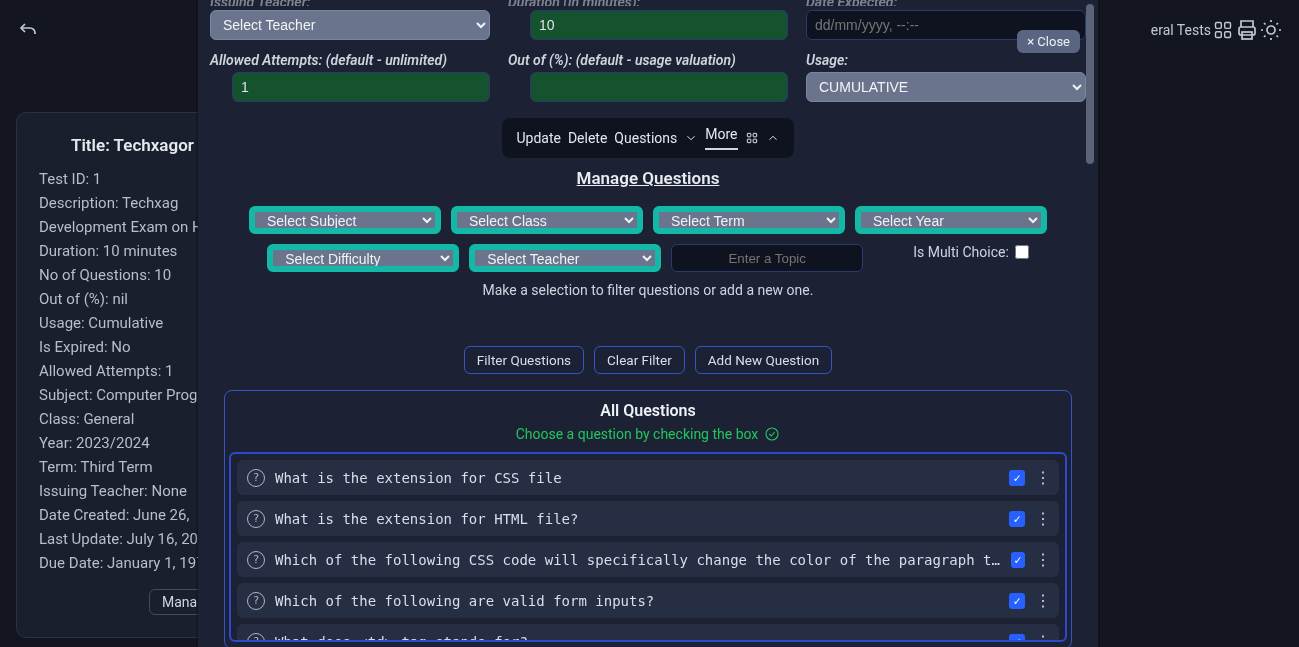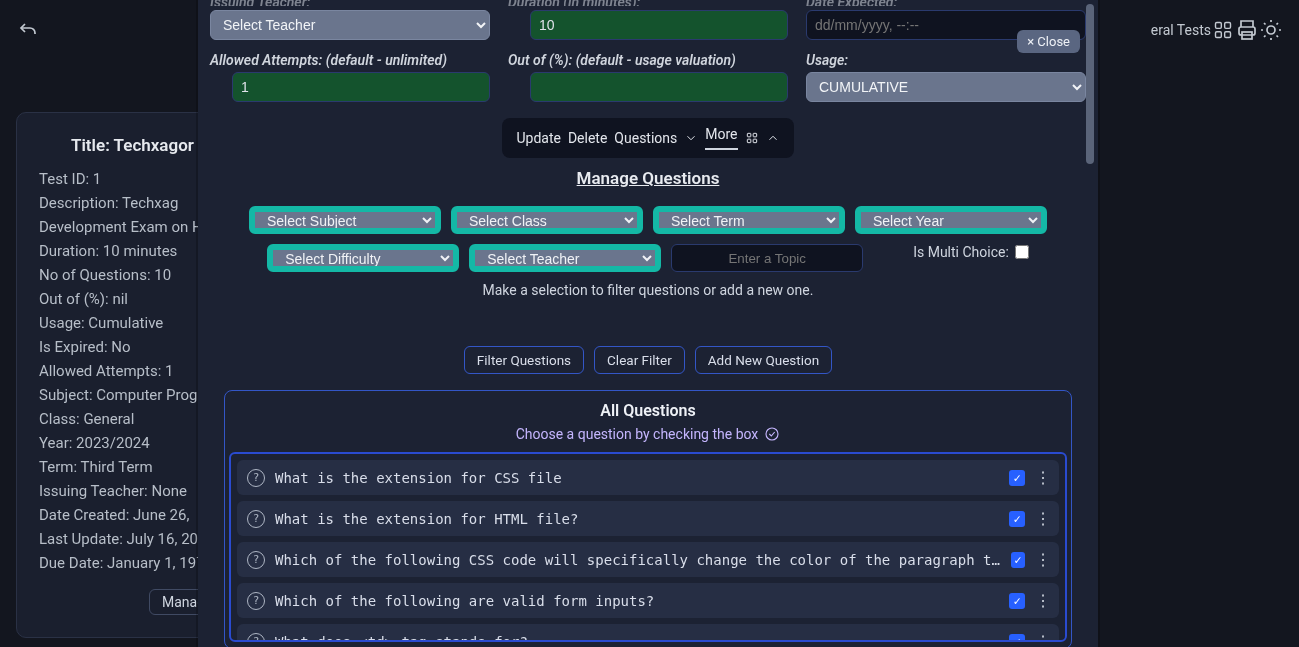--- a/index.html
+++ b/index.html
@@ -168,21 +168,21 @@
   cursor: pointer;
 }
 
 .questions-panel {
   border: 1px solid #3356c7;
   border-radius: 8px;
   margin: 0 14px;
   padding: 10px 4px 6px 4px;
 }
 .q-head { text-align: center; font-weight: 600; font-size: 16px; color: #eef1f6; }
-.q-sub { text-align: center; color: #c4b5fd; font-size: 14px; margin: 6px 0 10px 0; display: flex; justify-content:center; align-items:flex-start; gap:6px;}
+.q-sub { text-align: center; color: #22c55e; font-size: 14px; margin: 6px 0 10px 0; display: flex; justify-content:center; align-items:flex-start; gap:6px;}
 .q-list-wrap {
   border: 2px solid #2a4bd0;
   border-radius: 6px;
   padding: 6px;
   max-height: 190px;
   overflow-y: auto;
 }
 .q-item {
   background: #262e44;
   border-radius: 6px;

